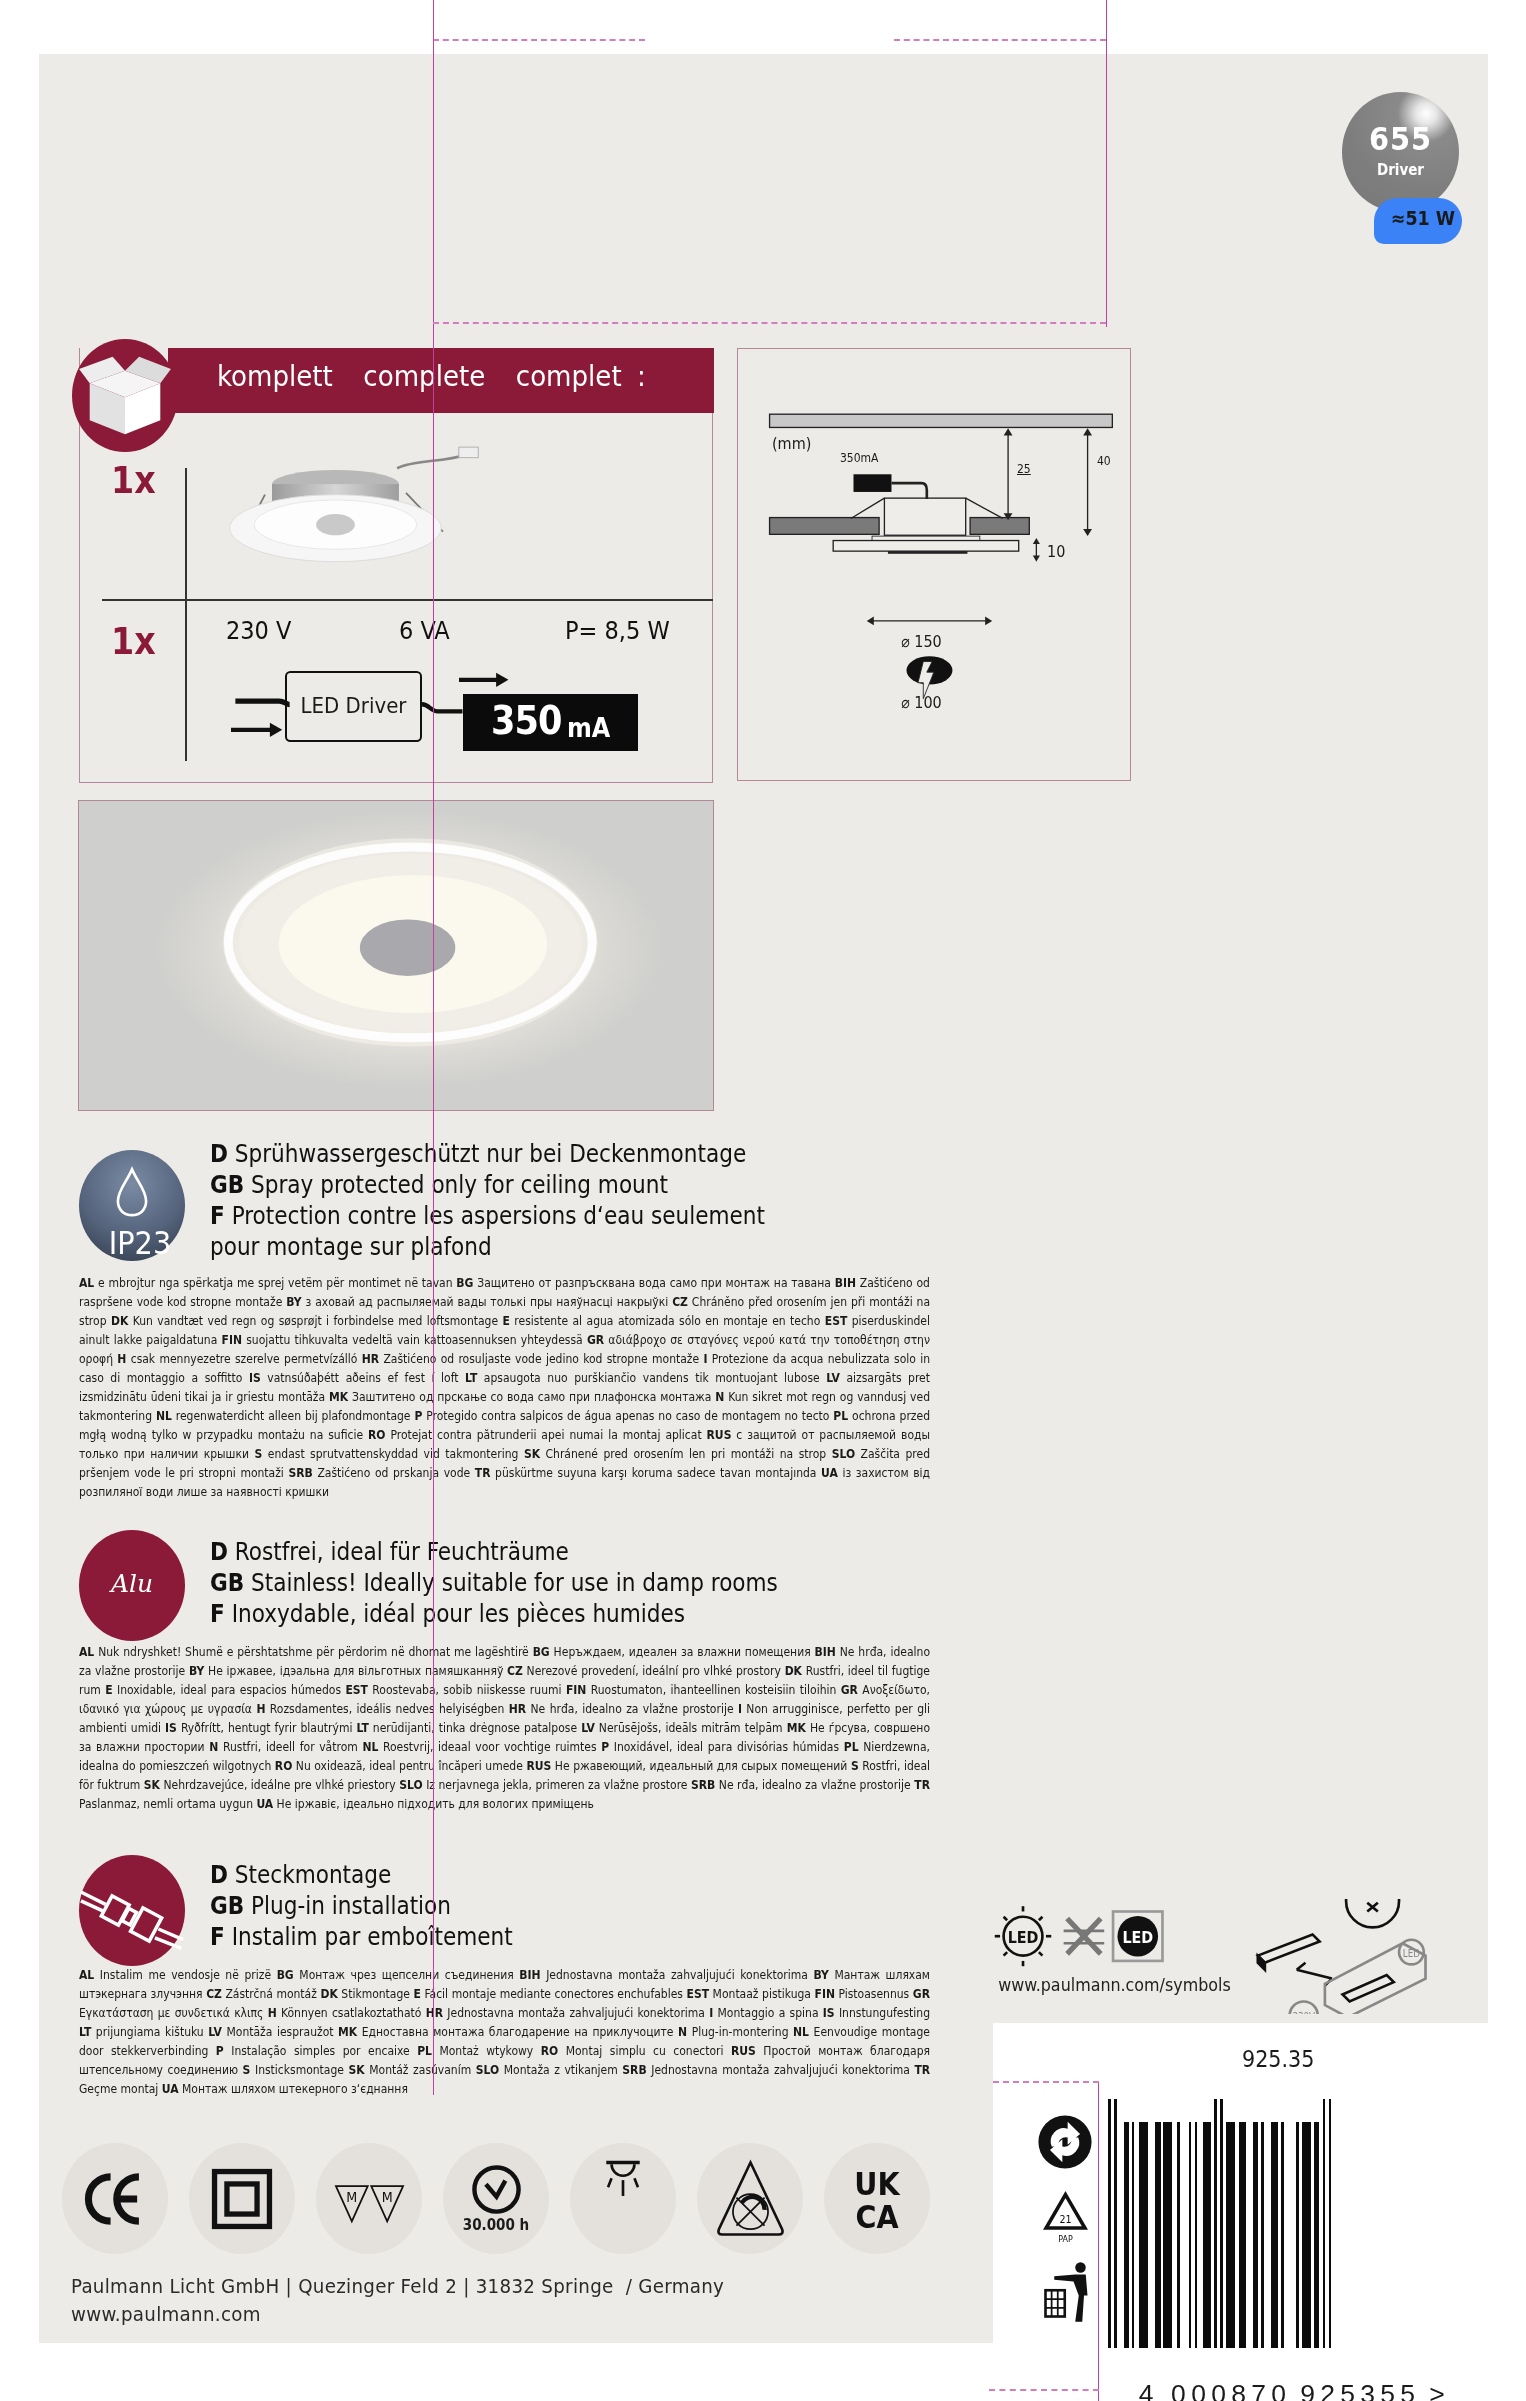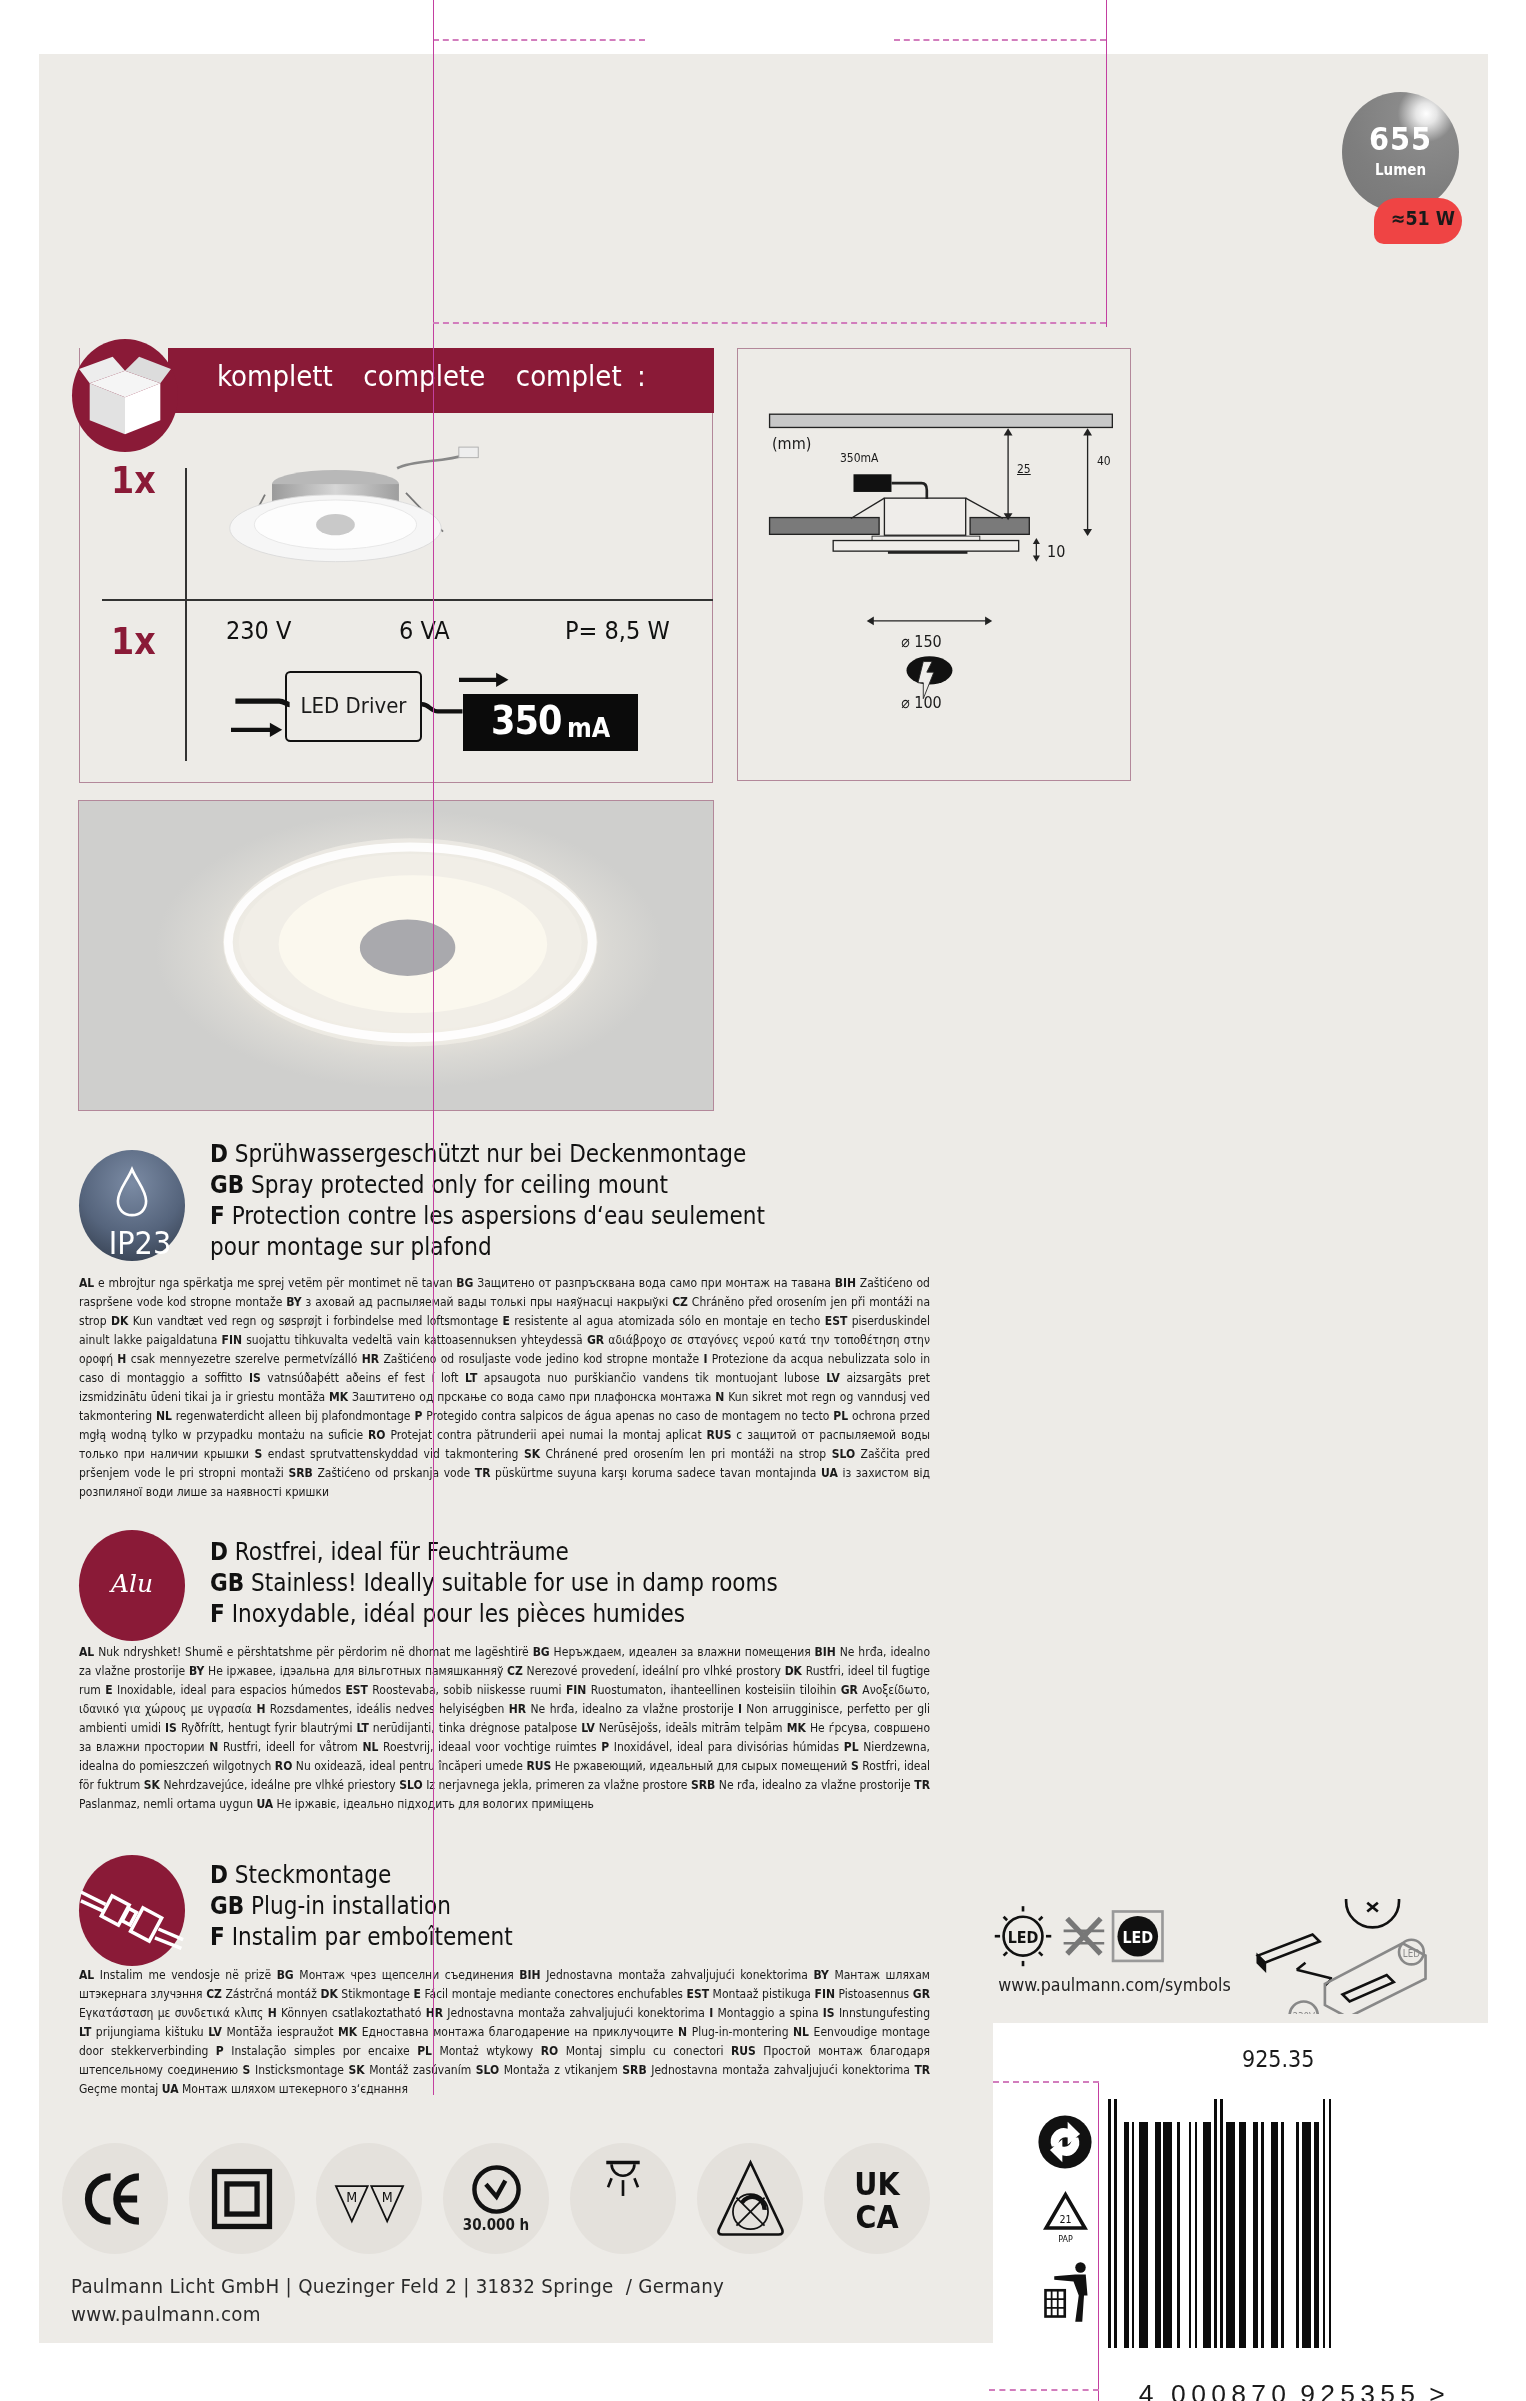--- a/index.html
+++ b/index.html
@@ -6,21 +6,21 @@
   html, body { width: 1526px; height: 2401px; background: #ffffff; overflow: hidden; }
   body { position: relative; font-family: "DejaVu Sans Condensed", "DejaVu Sans", "Liberation Sans", sans-serif; color: #1a1a1a; }
   .abs { position: absolute; }
   .panel { position: absolute; left: 39px; top: 54px; width: 1449px; height: 2289px; background: #edebe7; }
   .cut { position: absolute; border-color: #c33fa0; }
 
   
   .lumen { left: 1342px; top: 92px; width: 117px; height: 120px; border-radius: 50%; background: radial-gradient(circle at 72% 18%, #ffffff 0%, #e6e6e6 8%, #8a8a8a 22%, #7e7e7e 60%, #777 100%); color: #fff; text-align: center; }
   .lumen .num { position: absolute; left: 0; right: 0; top: 28px; font-size: 32px; font-weight: bold; letter-spacing: 0.9px; }
   .lumen .unit { position: absolute; left: 0; right: 0; top: 69px; font-size: 15px; font-weight: bold; }
-  .watt { left: 1374px; top: 198px; width: 88px; height: 46px; border-radius: 25px 25px 25px 10.6px; background: #ef4444; }
+  .watt { left: 1374px; top: 198px; width: 88px; height: 46px; border-radius: 25px 25px 25px 10.6px; background: #3b82f6; }
   .watt span { position: absolute; right: 7px; top: 8.8px; font-size: 19.4px; font-weight: bold; color: #1a1a1a; }
 
   
   .cbox { left: 79px; top: 348px; width: 634px; height: 435px; border: 1.8px solid #b3889a; border-top: none; }
   .cbar { left: 168px; top: 348px; width: 546px; height: 65px; background: #8a1a37; color: #fff; font-size: 29px; padding: 10.6px 0 0 49px; word-spacing: 7px; }
   .cbadge { left: 72px; top: 339px; width: 106px; height: 113px; border-radius: 50%; background: #8a1a37; }
   .qty { color: #8a1a37; font-size: 37px; font-weight: bold; }
   .vline { background: #333; width: 1.8px; }
   .hline { background: #333; height: 1.8px; }
 
@@ -59,21 +59,21 @@
 
 <div class="panel"></div>
 
 <div class="cut" style="left:433px;top:322px;width:673px;height:0;border-top:2.6px dashed #d27dbd;z-index:5;"></div>
 <div class="cut" style="left:1098px;top:2081px;width:0;height:321px;border-left:1.3px solid #c33fa0;z-index:5;"></div>
 <div class="cut" style="left:993px;top:2081px;width:106px;height:0;border-top:2.6px dashed #d27dbd;z-index:5;"></div>
 <div class="cut" style="left:989px;top:2389px;width:110px;height:0;border-top:2.6px dashed #d27dbd;z-index:5;"></div>
 
 <div class="abs lumen">
   <div class="num">655</div>
-  <div class="unit">Lumen</div>
+  <div class="unit">Driver</div>
 </div>
 <div class="abs watt">
   <span>≈51 W</span>
 </div>
 
 <div class="abs cbox"></div>
 <div class="abs cbar"><span style="white-space:pre;">komplett  complete  complet :</span></div>
 <div class="abs cbadge">
   <svg width="106" height="113" viewBox="0 0 120 128">
     <polygon points="20,50 60,36 100,50 60,66" fill="#f5f5f5"></polygon>

